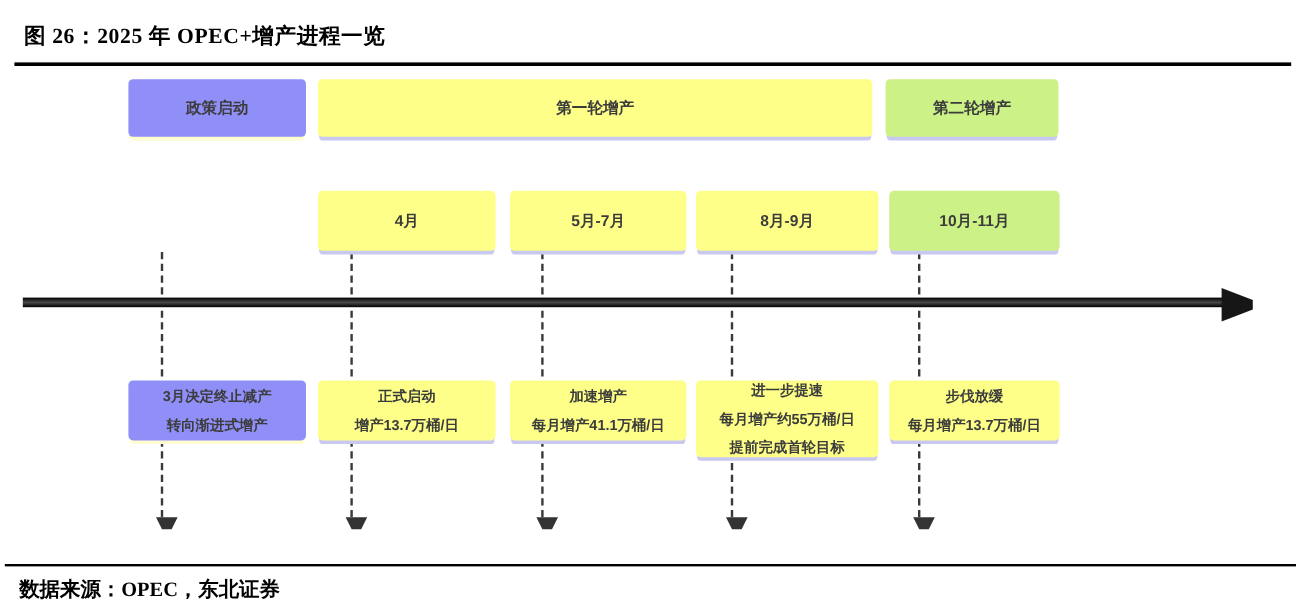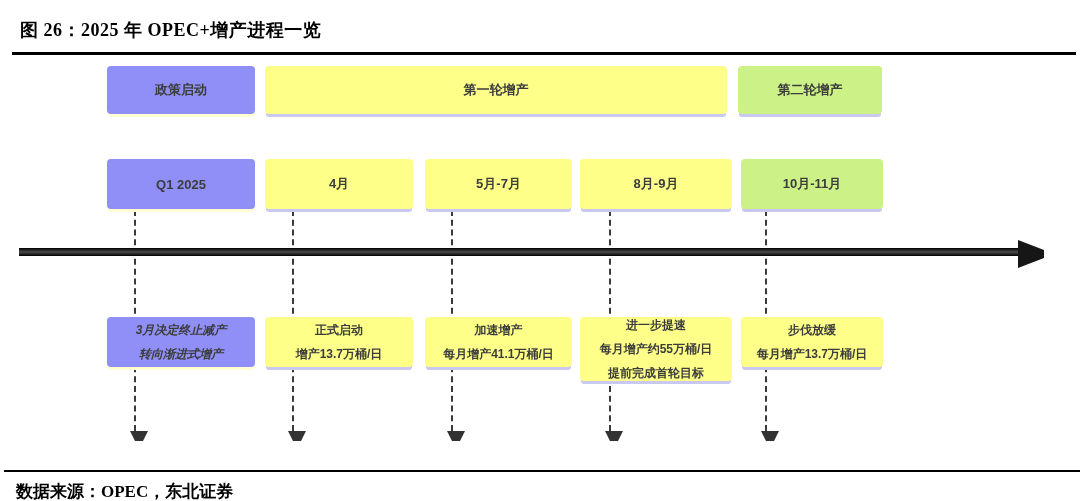--- a/index.html
+++ b/index.html
@@ -50,21 +50,21 @@
   .phase-3 { left: 688px; top: 22px; width: 144px; height: 48px; }
 
   
   .period-1 { left: 57px;  top: 115px; width: 148px; height: 50px; }
   .period-2 { left: 215px; top: 115px; width: 148px; height: 50px; align-items: center; }
   .period-3 { left: 375px; top: 115px; width: 147px; height: 50px; text-align: center; }
   .period-4 { left: 530px; top: 115px; width: 152px; height: 50px; }
   .period-5 { left: 691px; top: 115px; width: 142px; height: 50px; }
 
   
-  .detail-1 { left: 57px;  top: 273px; width: 148px; height: 50px; font-style: italic; }
+  .detail-1 { left: 57px;  top: 273px; width: 148px; height: 50px; }
   .detail-2 { left: 215px; top: 273px; width: 148px; height: 50px; }
   .detail-3 { left: 375px; top: 273px; width: 147px; height: 50px; }
   .detail-4 { left: 530px; top: 273px; width: 152px; height: 64px; }
   .detail-5 { left: 691px; top: 273px; width: 142px; height: 50px; }
 
   
   .axis-line {
     position: absolute; left: 15px; top: 204px;
     width: 1003px; height: 4px;
     background: linear-gradient(#000, #4a4a4a, #000);
@@ -137,23 +137,20 @@
     <div class="box purple phase-1">
       <span class="row-label">政策启动</span>
     </div>
     <div class="box green phase-3">
       <span class="row-label">第二轮增产</span>
     </div>
     <div class="box yellow phase-2">
       <span class="row-label">第一轮增产</span>
     </div>
 
-    <div class="box purple period-1">
-      <span class="row-label">Q1 2025</span>
-    </div>
     <div class="box yellow period-2">
       <span class="row-label">4月</span>
     </div>
     <div class="box yellow period-3">
       <span class="row-label">5月-7月</span>
     </div>
     <div class="box yellow period-4">
       <span class="row-label">8月-9月</span>
     </div>
     <div class="box green period-5">

